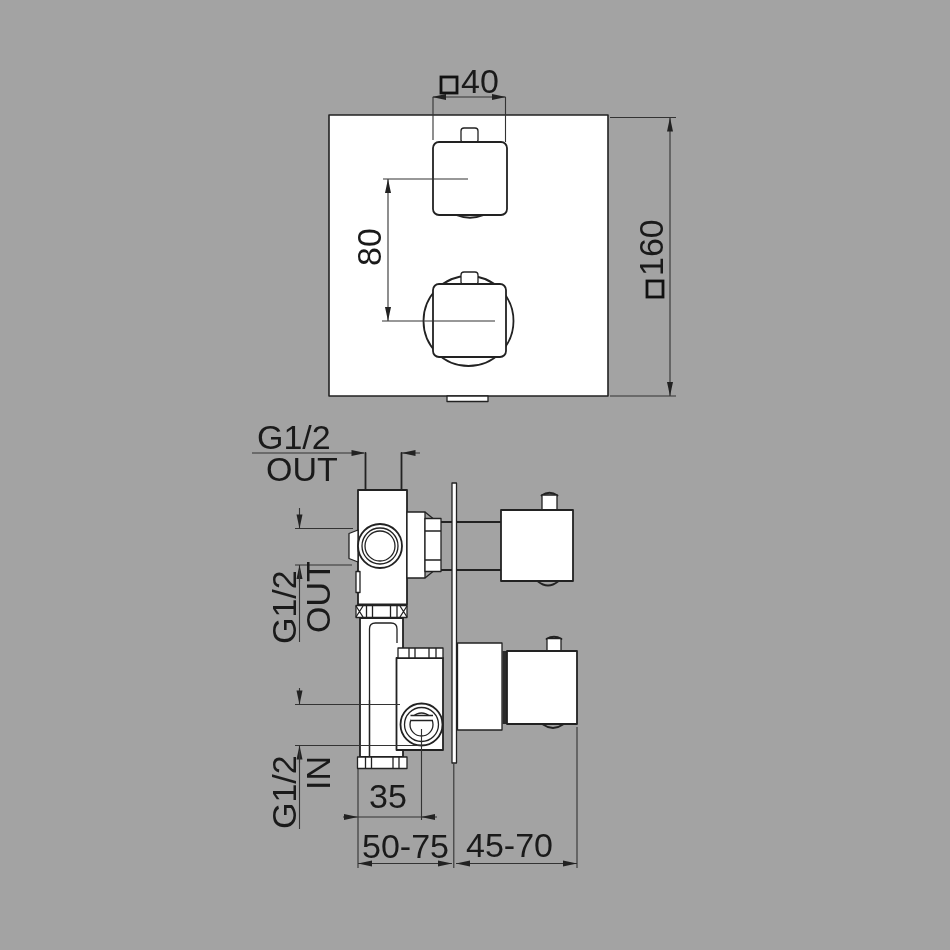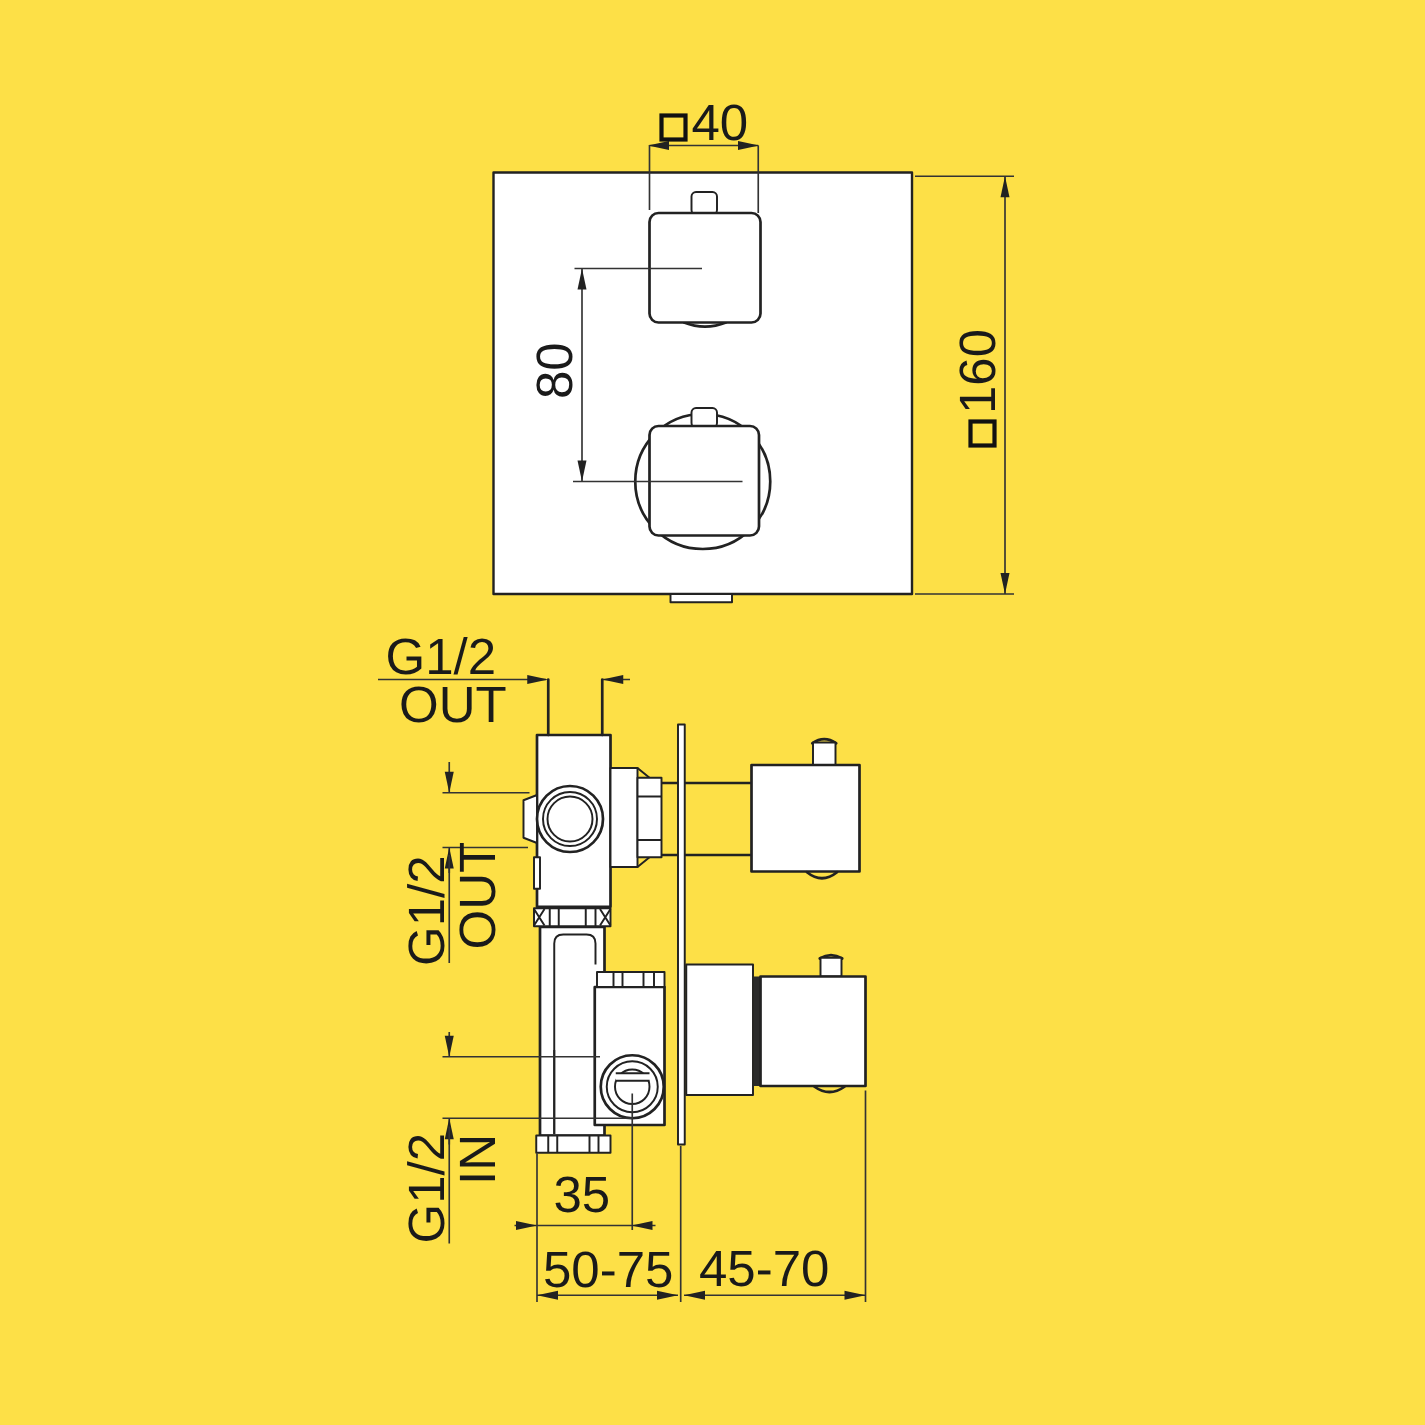--- a/index.html
+++ b/index.html
@@ -1,16 +1,16 @@
 <!DOCTYPE html>
 <html><head>
 <meta charset="utf-8">
 <style>
   html,body{margin:0;padding:0;background:#ffffff;}
-  .canvas{position:relative;width:950px;height:950px;background:#fde047;overflow:hidden;}
+  .canvas{position:relative;width:950px;height:950px;background:#a3a3a3;overflow:hidden;}
   svg{display:block;}
   .o2{fill:#ffffff;stroke:#222222;stroke-width:1.8;stroke-linejoin:round;}
   .o2n{fill:none;stroke:#222222;stroke-width:1.8;stroke-linejoin:round;stroke-linecap:round;}
   .o1{fill:#ffffff;stroke:#222222;stroke-width:1.3;stroke-linejoin:round;}
   .o1n{fill:none;stroke:#222222;stroke-width:1.3;}
   .d{fill:none;stroke:#333333;stroke-width:1.1;}
   .a{fill:#222222;stroke:none;}
   .t{font-family:"Liberation Sans","DejaVu Sans",sans-serif;font-size:34px;fill:#1a1a1a;}
   .sq{fill:none;stroke:#111111;stroke-width:2.8;}
   .darkbar{fill:#2b2b2b;stroke:none;}

